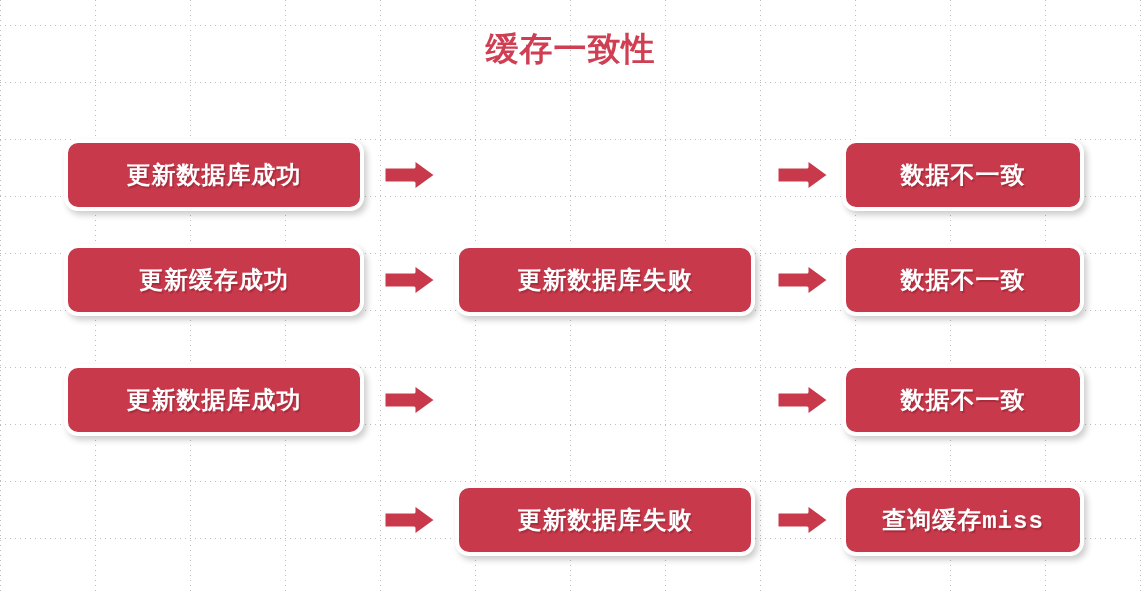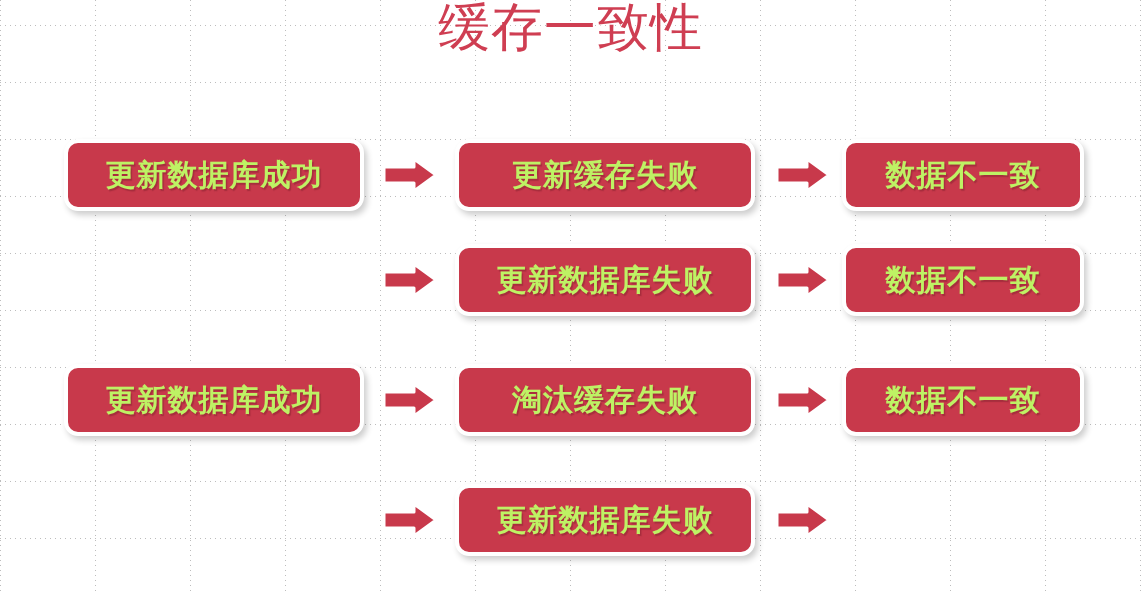--- a/index.html
+++ b/index.html
@@ -52,26 +52,26 @@
     background-image: repeating-linear-gradient(to right, #bdbdbd 0 1px, rgba(255,255,255,0) 1px 5px);
   }
 
   #content {
     position: absolute;
     inset: 0;
   }
 
   .title {
     position: absolute;
-    top: 0;
+    top: 32px;
     left: 0;
     width: 100%;
     text-align: center;
-    font-size: 52px;
-    font-weight: normal;
+    font-size: 33px;
+    font-weight: bold;
     color: #cf3e52;
     letter-spacing: 1px;
     line-height: 1.05;
     text-shadow: 1px 1px 0 rgba(255,255,255,0.85);
   }
 
   .row {
     position: absolute;
     left: 0;
     width: 100%;
@@ -85,22 +85,22 @@
     background: #c8394b;
     border: 4px solid #ffffff;
     border-radius: 14px;
     box-sizing: border-box;
     box-shadow: 3px 4px 6px rgba(0,0,0,0.20);
     display: flex;
     align-items: center;
     justify-content: center;
   }
   .node-label {
-    color: #bef264;
-    font-size: 30px;
+    color: #ffffff;
+    font-size: 24px;
     font-weight: bold;
     letter-spacing: 1px;
     white-space: nowrap;
     text-shadow: 1.5px 1.5px 1px rgba(90,20,30,0.30);
   }
 
   
   .col-a { left: 64px;  width: 300px; }
   .col-b { left: 455px; width: 300px; }
   .col-c { left: 842px; width: 242px; font-family: Liberation Mono, monospace; }
@@ -150,34 +150,34 @@
 
   <div class="row" style="top:139px;">
     <div class="node col-a">
       <span class="node-label">更新数据库成功</span>
     </div>
     <div class="arrow arrow-ab">
       <svg viewBox="0 0 56 36" preserveAspectRatio="none">
         <polygon points="2,10 32,10 32,2 54,18 32,34 32,26 2,26" fill="#c8394b" stroke="#ffffff" stroke-width="3" stroke-linejoin="round"></polygon>
       </svg>
     </div>
-    <div class="node col-b">
-      <span class="node-label">更新缓存失败</span>
-    </div>
     <div class="arrow arrow-bc">
       <svg viewBox="0 0 56 36" preserveAspectRatio="none">
         <polygon points="2,10 32,10 32,2 54,18 32,34 32,26 2,26" fill="#c8394b" stroke="#ffffff" stroke-width="3" stroke-linejoin="round"></polygon>
       </svg>
     </div>
     <div class="node col-c">
       <span class="node-label">数据不一致</span>
     </div>
   </div>
 
   <div class="row" style="top:244px;">
+    <div class="node col-a">
+      <span class="node-label">更新缓存成功</span>
+    </div>
     <div class="arrow arrow-ab">
       <svg viewBox="0 0 56 36" preserveAspectRatio="none">
         <polygon points="2,10 32,10 32,2 54,18 32,34 32,26 2,26" fill="#c8394b" stroke="#ffffff" stroke-width="3" stroke-linejoin="round"></polygon>
       </svg>
     </div>
     <div class="node col-b">
       <span class="node-label">更新数据库失败</span>
     </div>
     <div class="arrow arrow-bc">
       <svg viewBox="0 0 56 36" preserveAspectRatio="none">
@@ -191,23 +191,20 @@
 
   <div class="row" style="top:364px;">
     <div class="node col-a">
       <span class="node-label">更新数据库成功</span>
     </div>
     <div class="arrow arrow-ab">
       <svg viewBox="0 0 56 36" preserveAspectRatio="none">
         <polygon points="2,10 32,10 32,2 54,18 32,34 32,26 2,26" fill="#c8394b" stroke="#ffffff" stroke-width="3" stroke-linejoin="round"></polygon>
       </svg>
     </div>
-    <div class="node col-b">
-      <span class="node-label">淘汰缓存失败</span>
-    </div>
     <div class="arrow arrow-bc">
       <svg viewBox="0 0 56 36" preserveAspectRatio="none">
         <polygon points="2,10 32,10 32,2 54,18 32,34 32,26 2,26" fill="#c8394b" stroke="#ffffff" stroke-width="3" stroke-linejoin="round"></polygon>
       </svg>
     </div>
     <div class="node col-c">
       <span class="node-label">数据不一致</span>
     </div>
   </div>
 
@@ -218,15 +215,18 @@
       </svg>
     </div>
     <div class="node col-b">
       <span class="node-label">更新数据库失败</span>
     </div>
     <div class="arrow arrow-bc">
       <svg viewBox="0 0 56 36" preserveAspectRatio="none">
         <polygon points="2,10 32,10 32,2 54,18 32,34 32,26 2,26" fill="#c8394b" stroke="#ffffff" stroke-width="3" stroke-linejoin="round"></polygon>
       </svg>
     </div>
+    <div class="node col-c">
+      <span class="node-label">查询缓存miss</span>
+    </div>
   </div>
 
 </div>
 
 </body></html>

